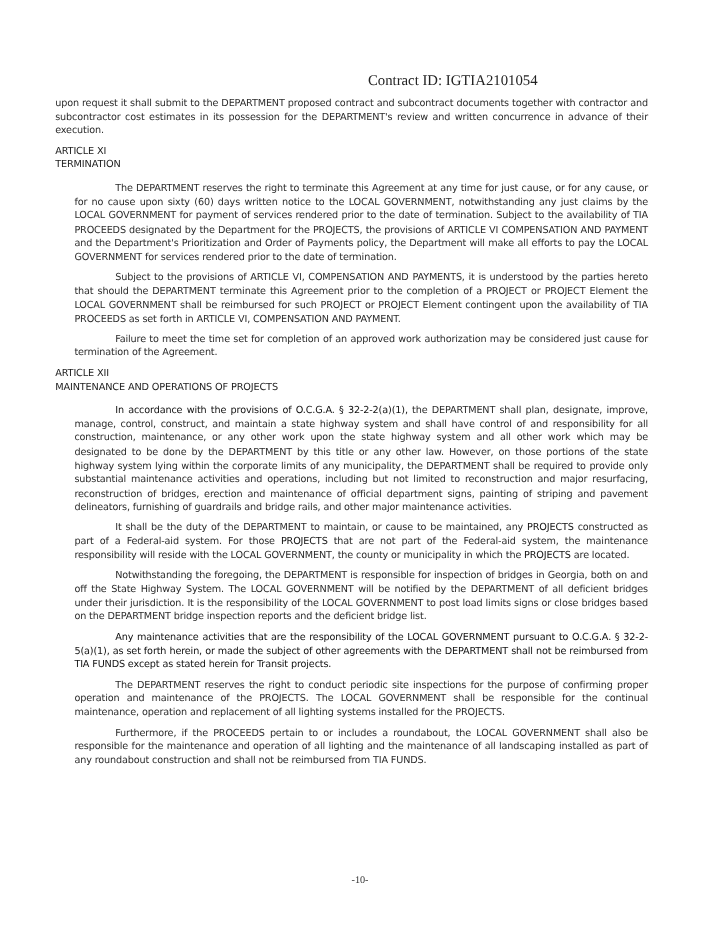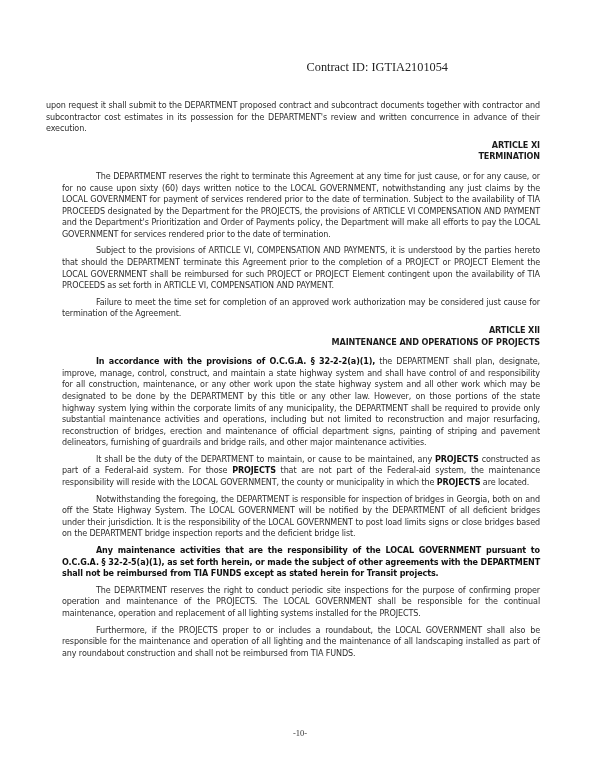--- a/index.html
+++ b/index.html
@@ -3,31 +3,31 @@
 <meta charset="utf-8">
 <style>
   html, body { margin: 0; padding: 0; background: #ffffff; }
   body { width: 600px; height: 777px; position: relative; overflow: hidden; }
   .page { position: absolute; left: 0; top: 0; width: 540px; height: 777px; background: #fff; color: #2a2a2a; }
   .contract-id {
     position: absolute; top: 60px; right: 92px;
     font-family: "Liberation Serif", serif; font-size: 12.3px; color: #222;
   }
   .body {
-    position: absolute; left: 46px; top: 100px; width: 494px;
+    position: absolute; left: 46px; top: 80px; width: 494px;
     font-family: "DejaVu Sans", sans-serif; font-size: 8.05px; line-height: 11.55px;
     letter-spacing: -0.12px; color: #2c2c2c;
   }
   p { margin: 0 0 5.2px 0; text-align: justify; text-indent: 0; }
   p.ind { text-indent: 34px; margin-left: 16px; }
   .heading {
-    text-align: right; font-weight: bold; font-size: 8.1px; line-height: 11.6px; color: #1c1c1c;
+    text-align: left; font-weight: normal; font-size: 8.1px; line-height: 11.6px; color: #1c1c1c;
     margin: 2px 0 8px 0;
   }
-  .dark { color: #111; font-weight: 700; }
+  .dark { color: #111; font-weight: 400; }
   .page-number {
     position: absolute; top: 728px; left: 0; width: 600px; text-align: center;
     font-family: "Liberation Serif", serif; font-size: 8.5px; color: #333;
   }
 </style>
 </head>
 <body>
 
 <div class="page">
   <div class="contract-id">Contract ID:  IGTIA2101054</div>
@@ -45,17 +45,17 @@
 
     <div class="heading">
       <div>ARTICLE XII</div>
       <div>MAINTENANCE AND OPERATIONS OF PROJECTS</div>
     </div>
     <p class="ind"><span class="dark">In accordance with the provisions of O.C.G.A. § 32-2-2(a)(1),</span><span> the DEPARTMENT shall plan, designate, improve, manage, control, construct, and maintain a state highway system and shall have control of and responsibility for all construction, maintenance, or any other work upon the state highway system and all other work which may be designated to be done by the DEPARTMENT by this title or any other law. However, on those portions of the state highway system lying within the corporate limits of any municipality, the DEPARTMENT shall be required to provide only substantial maintenance activities and operations, including but not limited to reconstruction and major resurfacing, reconstruction of bridges, erection and maintenance of official department signs, painting of striping and pavement delineators, furnishing of guardrails and bridge rails, and other major maintenance activities.</span></p>
     <p class="ind"><span>It shall be the duty of the DEPARTMENT to maintain, or cause to be maintained, any </span><span class="dark">PROJECTS</span><span> constructed as part of a Federal-aid system.  For those </span><span class="dark">PROJECTS</span><span> that are not part of the Federal-aid system, the maintenance responsibility will reside with the LOCAL GOVERNMENT, the county or municipality in which the </span><span class="dark">PROJECTS</span><span> are located.</span></p>
     <p class="ind">Notwithstanding the foregoing, the DEPARTMENT is responsible for inspection of bridges in Georgia, both on and off the State Highway System.  The LOCAL GOVERNMENT will be notified by the DEPARTMENT of all deficient bridges under their jurisdiction.  It is the responsibility of the LOCAL GOVERNMENT to post load limits signs or close bridges based on the DEPARTMENT bridge inspection reports and the deficient bridge list.</p>
     <p class="ind dark">Any maintenance activities that are the responsibility of the LOCAL GOVERNMENT  pursuant to O.C.G.A. § 32-2-5(a)(1), as set forth herein, or made the subject of other agreements with the DEPARTMENT shall not be reimbursed from TIA FUNDS except as stated herein for Transit projects.</p>
     <p class="ind">The DEPARTMENT reserves the right to conduct periodic site inspections for the purpose of confirming proper operation and maintenance of the PROJECTS.  The LOCAL GOVERNMENT shall be responsible for the continual maintenance,  operation and replacement of all lighting systems installed for the PROJECTS.</p>
-    <p class="ind">Furthermore, if the PROJECTS proper to or includes a roundabout, the LOCAL GOVERNMENT shall also be responsible for the maintenance and operation of all lighting and the maintenance of all landscaping installed as part of any roundabout construction and shall not be reimbursed from TIA FUNDS.</p>
+    <p class="ind">Furthermore, if the PROCEEDS pertain to or includes a roundabout, the LOCAL GOVERNMENT shall also be responsible for the maintenance and operation of all lighting and the maintenance of all landscaping installed as part of any roundabout construction and shall not be reimbursed from TIA FUNDS.</p>
   </div>
 
   <div class="page-number">-10-</div>
 </div>
 
 </body></html>

